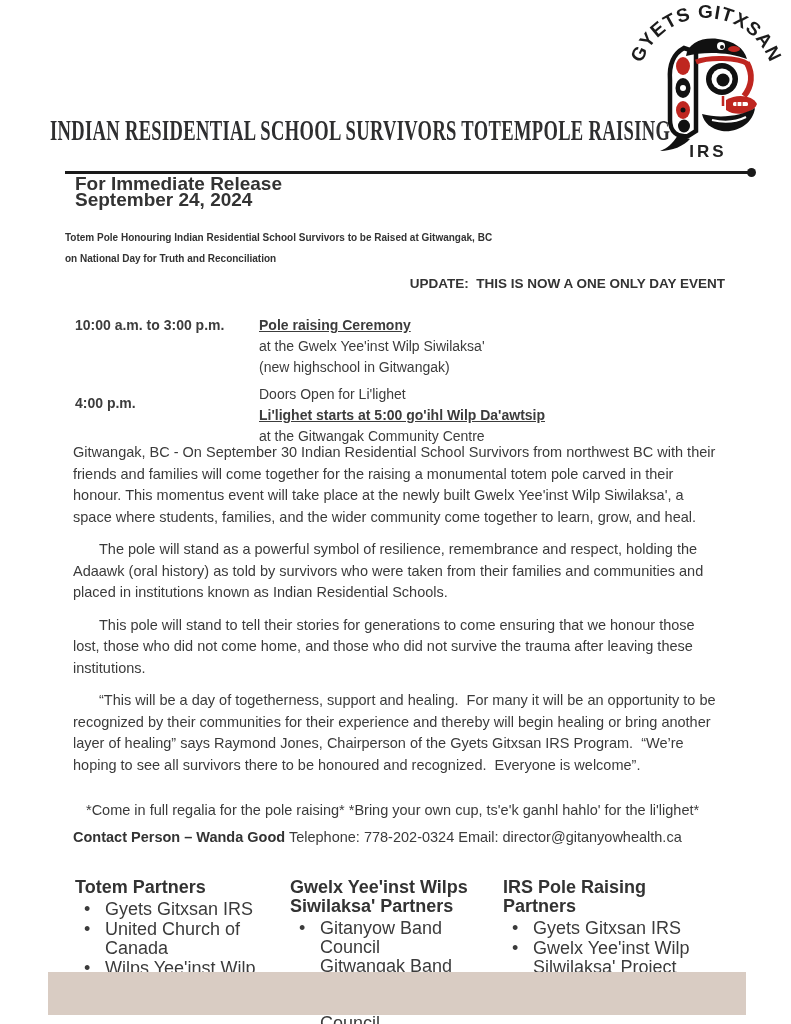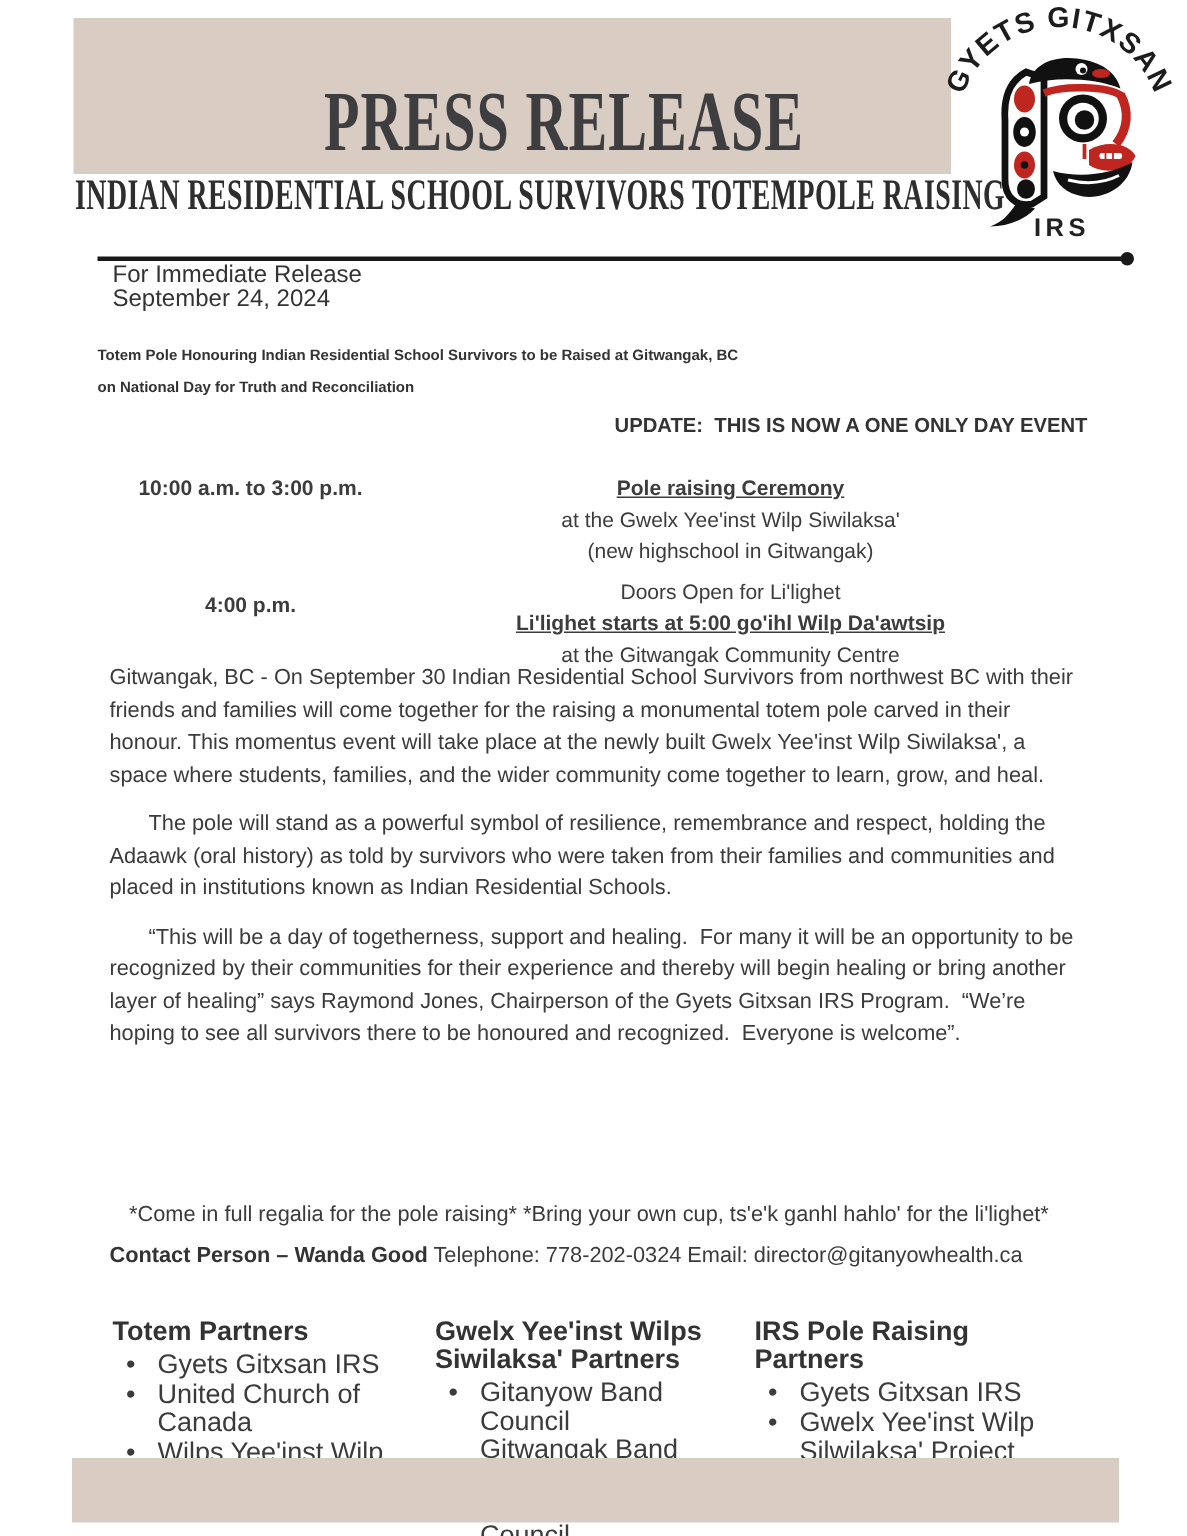--- a/index.html
+++ b/index.html
@@ -40,34 +40,34 @@
   
   .rule{
     position:absolute;left:65px;top:171px;width:688px;height:3px;background:#1a1a1a;
   }
   .rule .dot{
     position:absolute;right:-3px;top:-3px;width:9px;height:9px;border-radius:50%;background:#1a1a1a;
   }
   
   .release-info{
     position:absolute;left:75px;top:176px;
-    font-weight:normal;font-size:16px;line-height:15.5px;color:#333;
+    font-weight:bold;font-size:19px;line-height:15.5px;color:#333;
   }
   
   .headline{
     position:absolute;left:65px;top:227px;width:660px;
     text-align:left;font-weight:bold;font-size:10px;line-height:21px;color:#333;
   }
   .update{
     position:absolute;left:65px;top:276px;width:660px;
     text-align:right;font-weight:bold;font-size:13.5px;color:#333;white-space:pre;
   }
   
   .schedule{position:absolute;left:75px;top:315px;width:640px;font-size:14px;line-height:21px;}
-  .srow{display:grid;grid-template-columns:184px auto;margin-bottom:6px;text-align:center;}
+  .srow{display:grid;grid-template-columns:184px auto;margin-bottom:6px;}
   .stime{font-weight:bold;}
   .stime.pad{padding-top:9px;}
   .sdetails .b{font-weight:bold;text-decoration:underline;}
   
   .body{position:absolute;left:73px;top:442px;width:646px;font-size:14.5px;line-height:21.5px;color:#3b3b3b;}
   .body p{margin:0 0 11px 0;white-space:pre-wrap;}
   .body p.ind{text-indent:26px;}
   
   .regalia{position:absolute;left:86px;top:802px;width:660px;margin:0;font-size:14.5px;color:#3b3b3b;}
   .contact{position:absolute;left:73px;top:829px;width:680px;margin:0;font-size:14.5px;color:#3b3b3b;}
@@ -83,23 +83,20 @@
   .partners li{position:relative;padding-left:30px;margin:0 0 1px 0;white-space:pre-line;}
   .partners li::before{content:"\2022";position:absolute;left:9px;top:0;}
   
   .footer-bar{position:absolute;left:48px;top:972px;width:698px;height:43px;background:#d9ccc3;}
 </style>
 </head>
 <body>
 
 <div class="page">
 
-  <div class="band">
-    <div class="title">PRESS RELEASE</div>
-  </div>
   <div class="subtitle">
     <span>INDIAN RESIDENTIAL SCHOOL SURVIVORS TOTEMPOLE RAISING</span>
   </div>
 
   <div class="logo">
     <svg viewBox="0 0 160 158" xmlns="http://www.w3.org/2000/svg">
       <defs>
         <path id="arcPath" d="M 12,82 A 67,67 0 0 1 148,82" fill="none"></path>
       </defs>
       <text class="arc-text">
@@ -171,20 +168,21 @@
         <div>Doors Open for Li'lighet</div>
         <div class="b">Li'lighet starts at 5:00 go'ihl Wilp Da'awtsip</div>
         <div>at the Gitwangak Community Centre</div>
       </div>
     </div>
   </div>
 
   <div class="body">
     <p>Gitwangak, BC - On September 30 Indian Residential School Survivors from northwest BC with their friends and families will come together for the raising a monumental totem pole carved in their honour. This momentus event will take place at the newly built Gwelx Yee'inst Wilp Siwilaksa', a space where students, families, and the wider community come together to learn, grow, and heal.</p>
     <p class="ind">The pole will stand as a powerful symbol of resilience, remembrance and respect, holding the Adaawk (oral history) as told by survivors who were taken from their families and communities and placed in institutions known as Indian Residential Schools.</p>
+    <p class="ind">This pole will stand to tell their stories for generations to come ensuring that we honour those lost, those who did not come home, and those who did not survive the trauma after leaving these institutions.</p>
     <p class="ind">“This will be a day of togetherness, support and healing.  For many it will be an opportunity to be recognized by their communities for their experience and thereby will begin healing or bring another layer of healing” says Raymond Jones, Chairperson of the Gyets Gitxsan IRS Program.  “We’re hoping to see all survivors there to be honoured and recognized.  Everyone is welcome”.</p>
   </div>
 
   <p class="regalia">*Come in full regalia for the pole raising*  *Bring your own cup, ts'e'k ganhl hahlo' for the li'lighet*</p>
 
   <p class="contact"><b>Contact Person – Wanda Good</b> <span>Telephone: 778-202-0324  Email: director@gitanyowhealth.ca</span></p>
 
   <div class="partners">
     <div class="pcol">
       <div class="phead">Totem Partners</div>

